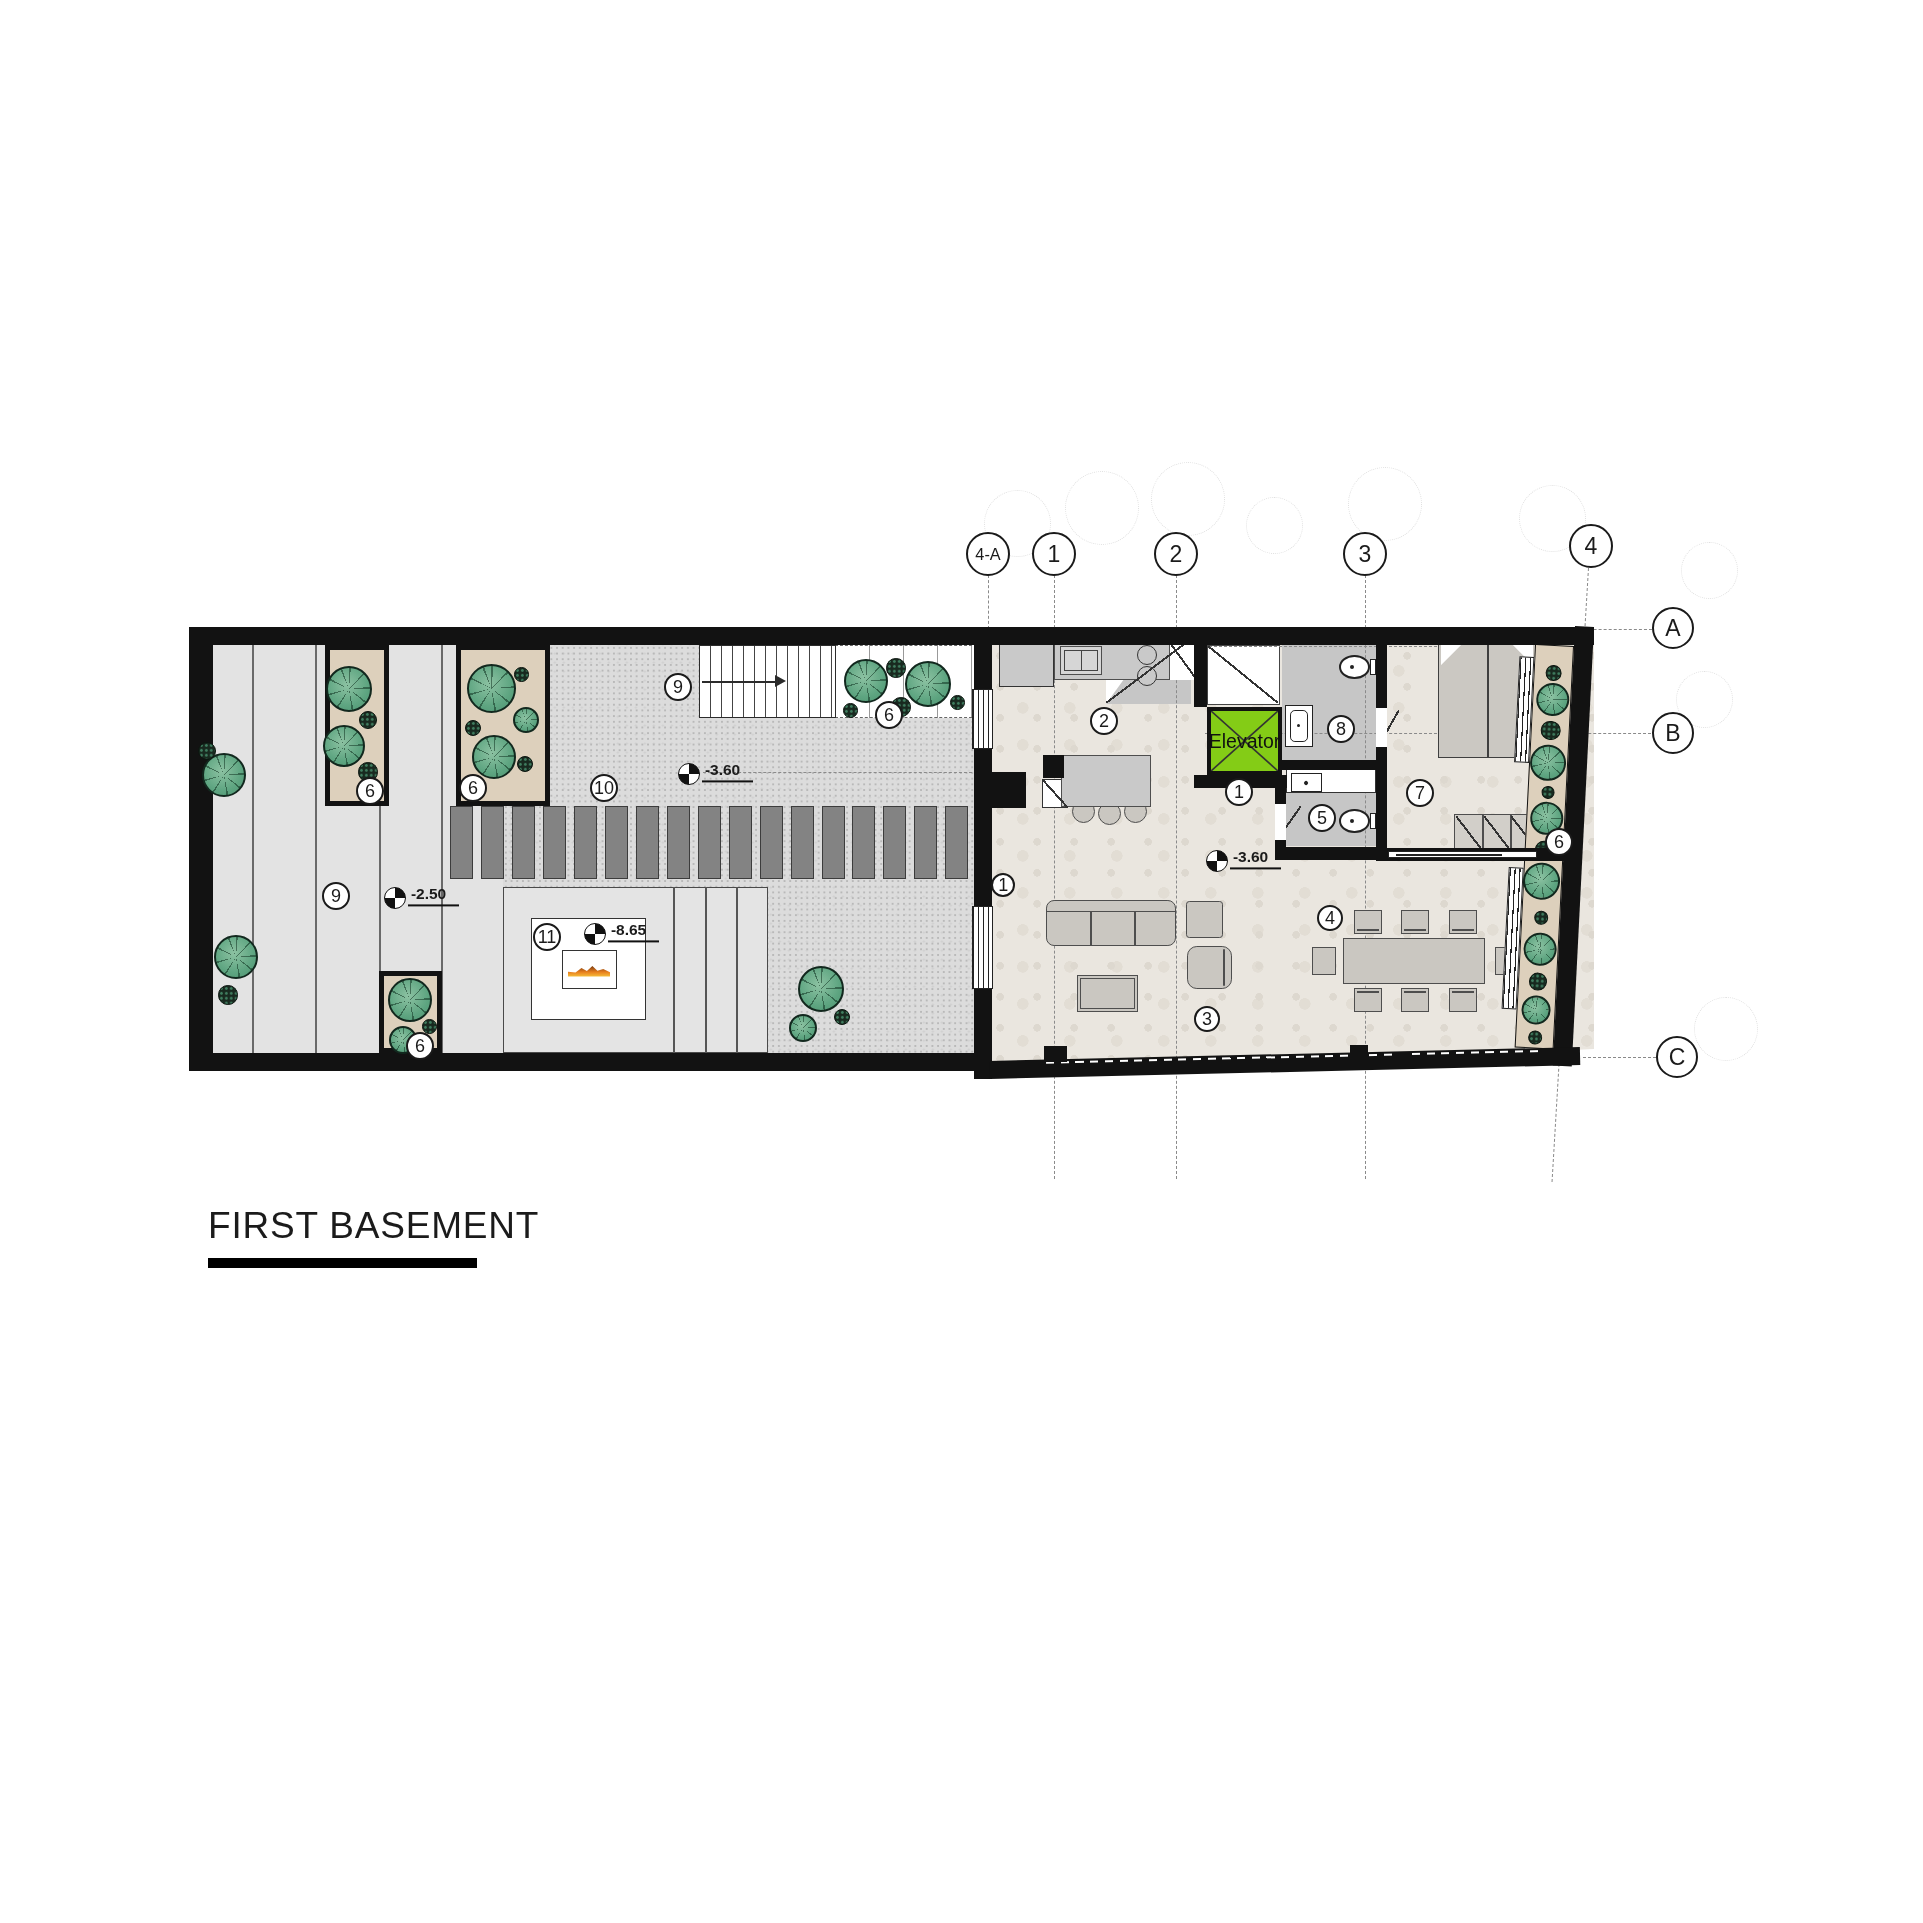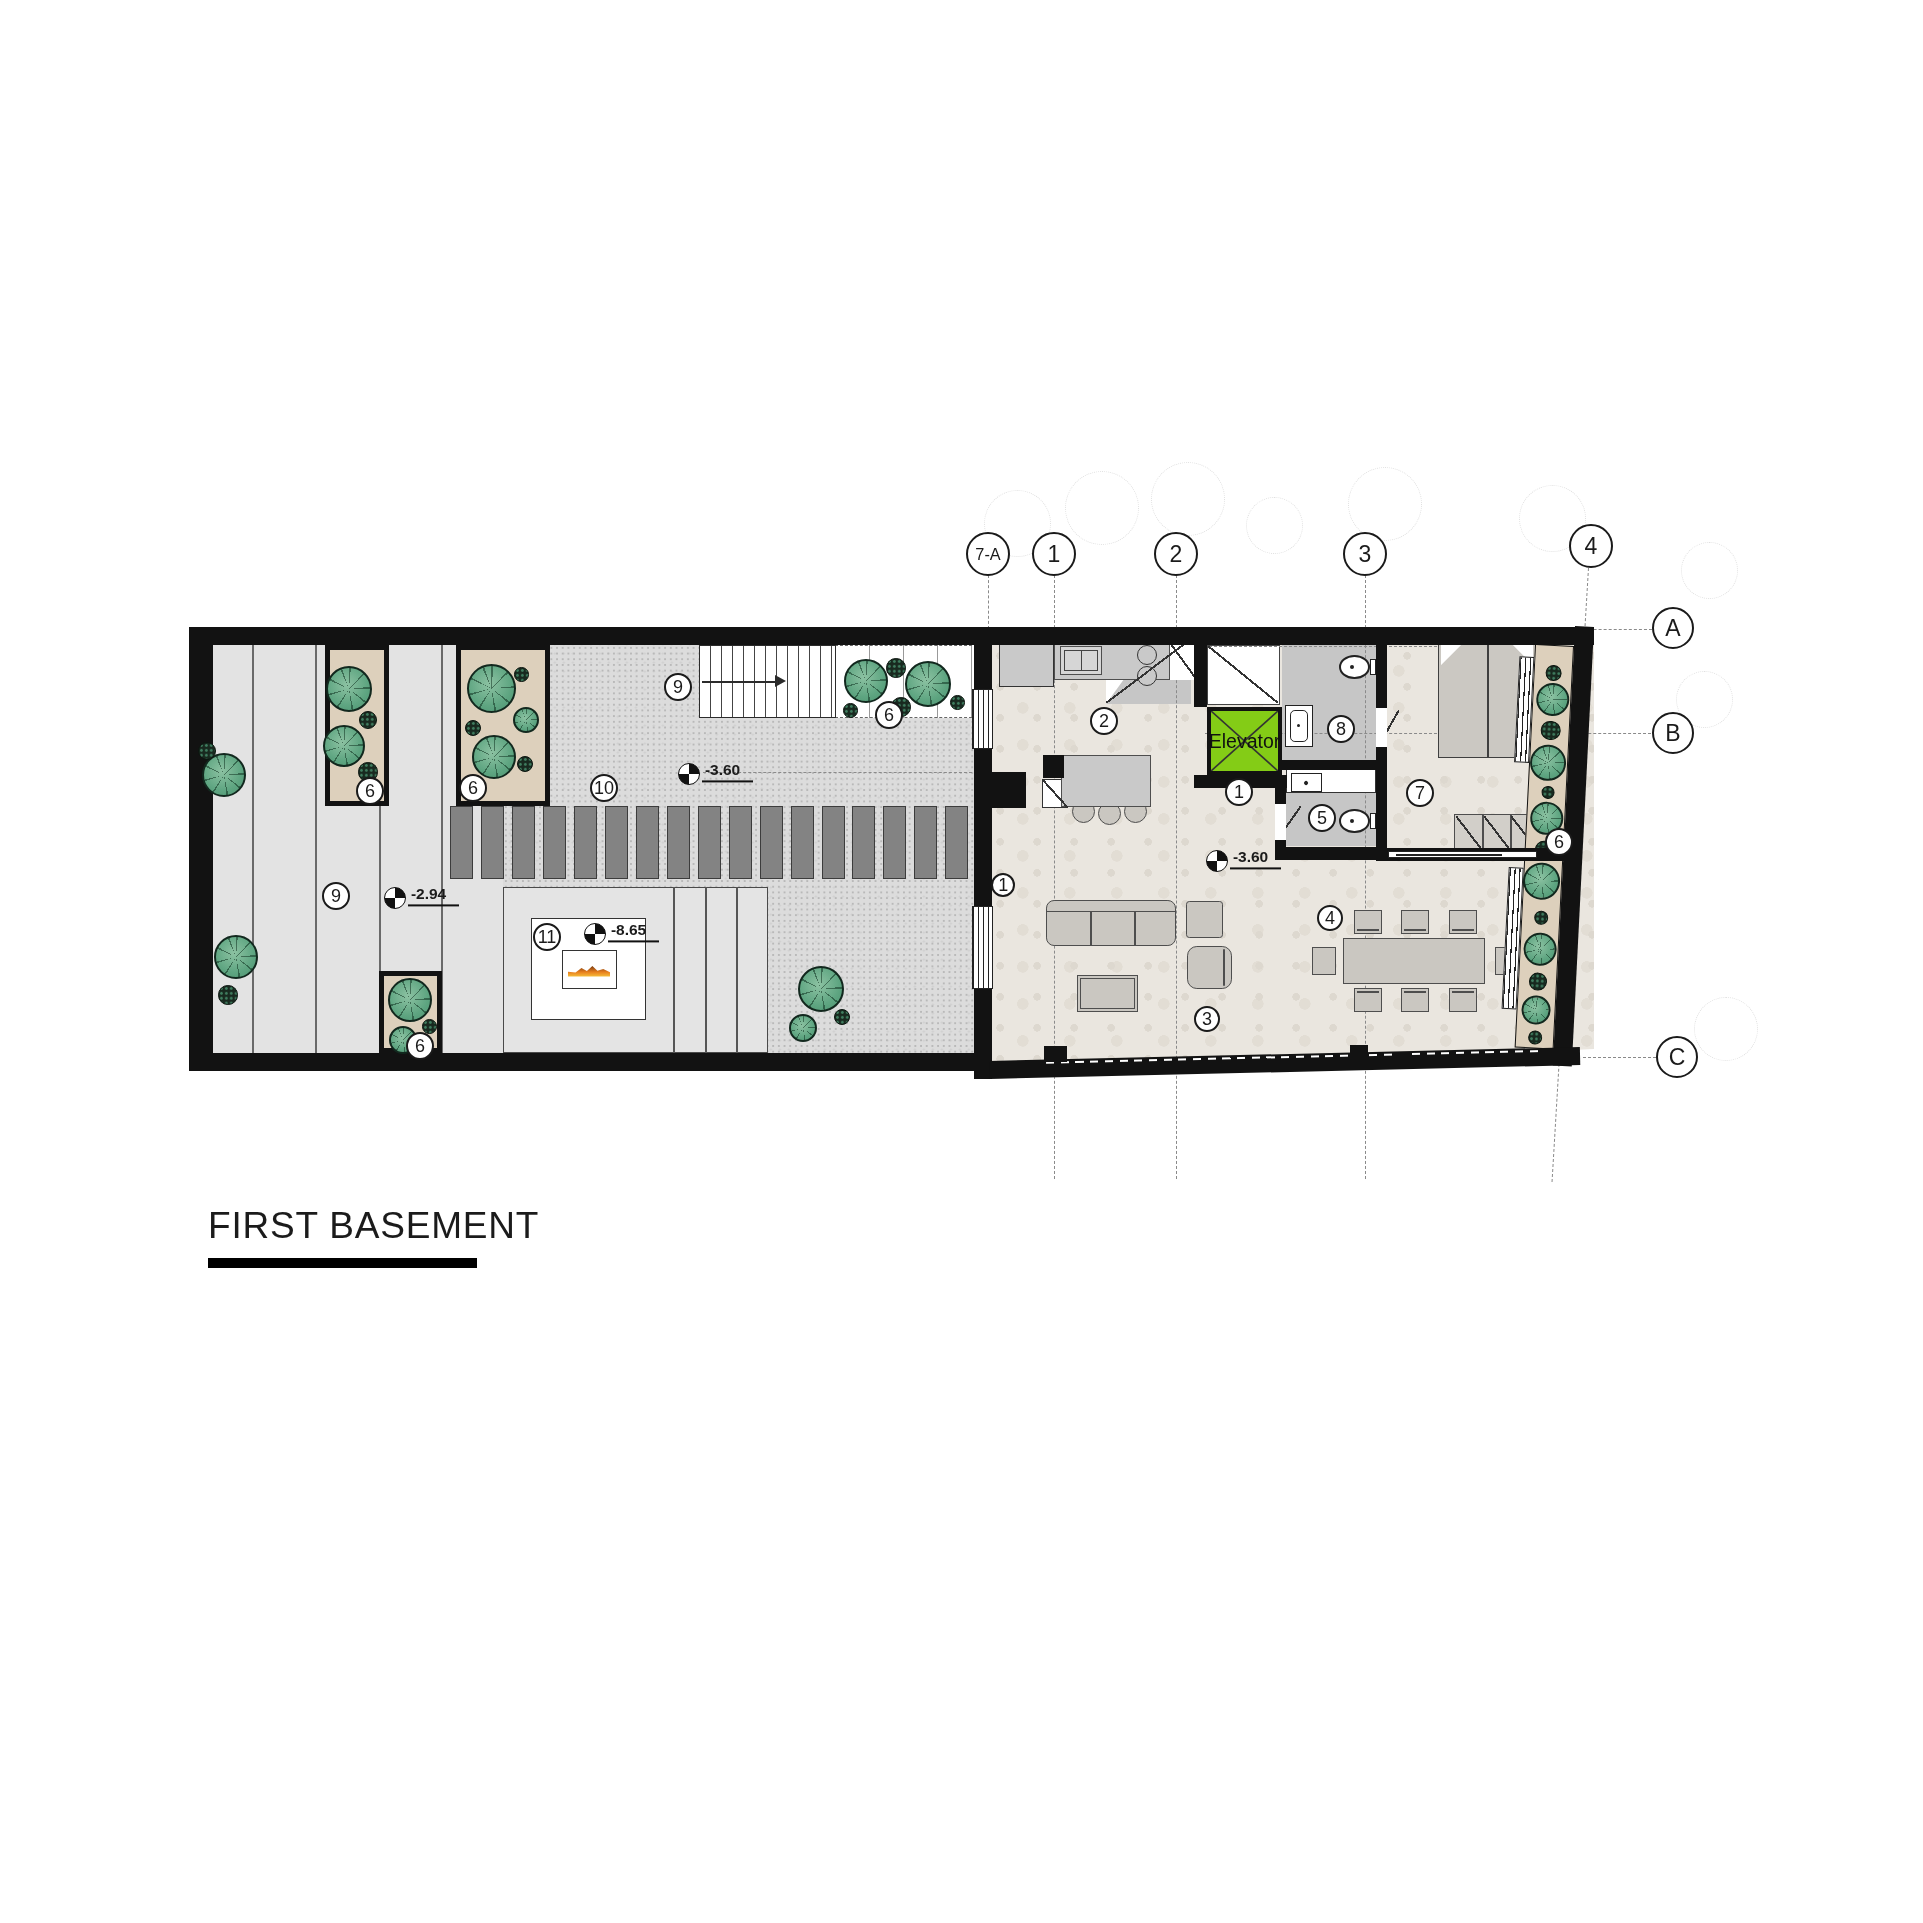--- a/index.html
+++ b/index.html
@@ -220,21 +220,21 @@
   <div class="abs" style="left:1376px;top:708px;width:11.4px;height:39px;background:#fff;z-index:53;"></div>
   <div class="wall" style="left:1376px;top:848px;width:204px;height:13px;"></div>
   <div class="abs" style="left:1388px;top:851px;width:149px;height:7.3px;background:#fff;z-index:53;border:0.8px solid #222;box-sizing:border-box;">
     <div style="position:absolute;left:6.5px;top:2.4px;width:106px;height:1.2px;background:#222;"></div>
     </div>
 
   <div id="title-block">
     <div id="title-text">FIRST BASEMENT</div>
     <div id="title-underline"></div>
   </div>
-<div class="circle-label" style="left: 966px; top: 532px; width: 44px; height: 44px; font-size: 16.3px;">7-A</div>
+<div class="circle-label" style="left: 966px; top: 532px; width: 44px; height: 44px; font-size: 16.3px;">4-A</div>
     <div class="circle-label" style="left: 1032px; top: 532px; width: 44px; height: 44px; font-size: 23px;">1</div>
     <div class="circle-label" style="left: 1154px; top: 532px; width: 44px; height: 44px; font-size: 23px;">2</div>
     <div class="circle-label" style="left: 1343px; top: 532px; width: 44px; height: 44px; font-size: 23px;">3</div>
     <div class="circle-label" style="left: 1569px; top: 524px; width: 44px; height: 44px; font-size: 23px;">4</div>
     <div class="circle-label" style="left: 1652px; top: 607px; width: 42px; height: 42px; font-size: 23px;">A</div>
     <div class="circle-label" style="left: 1652px; top: 712px; width: 42px; height: 42px; font-size: 23px;">B</div>
     <div class="circle-label" style="left: 1656px; top: 1036px; width: 42px; height: 42px; font-size: 23px;">C</div>
     <div class="circle-label" style="left: 1225px; top: 778px; width: 28px; height: 28px; font-size: 18px;">1</div>
     <div class="circle-label" style="left: 991px; top: 873px; width: 24.4px; height: 24.4px; font-size: 18px;">1</div>
     <div class="circle-label" style="left: 1090px; top: 707px; width: 28px; height: 28px; font-size: 18px;">2</div>
@@ -247,21 +247,21 @@
     <div class="circle-label" style="left: 664px; top: 673px; width: 28px; height: 28px; font-size: 18px;">9</div>
     <div class="circle-label" style="left: 590px; top: 774px; width: 28px; height: 28px; font-size: 18px;">10</div>
     <div class="circle-label" style="left: 533px; top: 923px; width: 28px; height: 28px; font-size: 18px;">11</div>
     <div class="circle-label" style="left: 356px; top: 777px; width: 28px; height: 28px; font-size: 18px;">6</div>
     <div class="circle-label" style="left: 459px; top: 774px; width: 28px; height: 28px; font-size: 18px;">6</div>
     <div class="circle-label" style="left: 406px; top: 1032px; width: 28px; height: 28px; font-size: 18px;">6</div>
     <div class="circle-label" style="left: 875px; top: 701px; width: 28px; height: 28px; font-size: 18px;">6</div>
     <div class="circle-label" style="left: 1545px; top: 828px; width: 28px; height: 28px; font-size: 18px;">6</div>
     <div class="elev" style="left: 384px; top: 887px;">
       <div class="elev-circle"></div>
-      <span class="elev-text">-2.94</span>
+      <span class="elev-text">-2.50</span>
     </div>
     <div class="elev" style="left: 678px; top: 763px;">
       <div class="elev-circle"></div>
       <span class="elev-text">-3.60</span>
     </div>
     <div class="elev" style="left: 1206px; top: 850px;">
       <div class="elev-circle"></div>
       <span class="elev-text">-3.60</span>
     </div>
     <div class="elev" style="left: 584px; top: 923px;">

